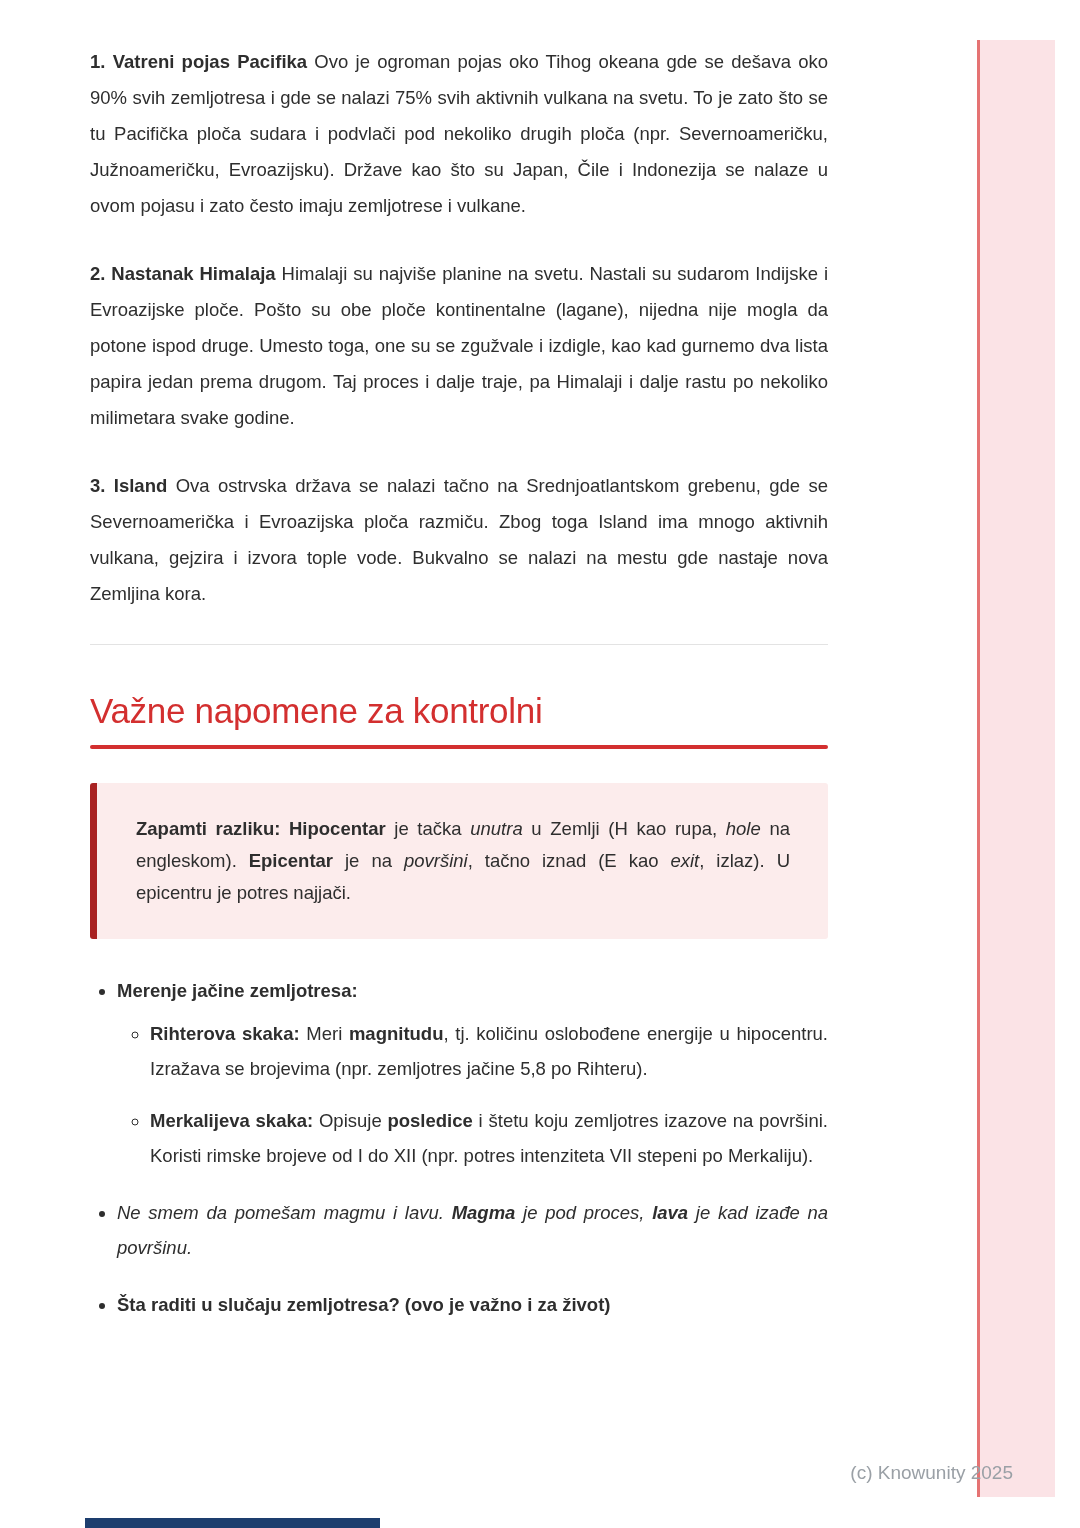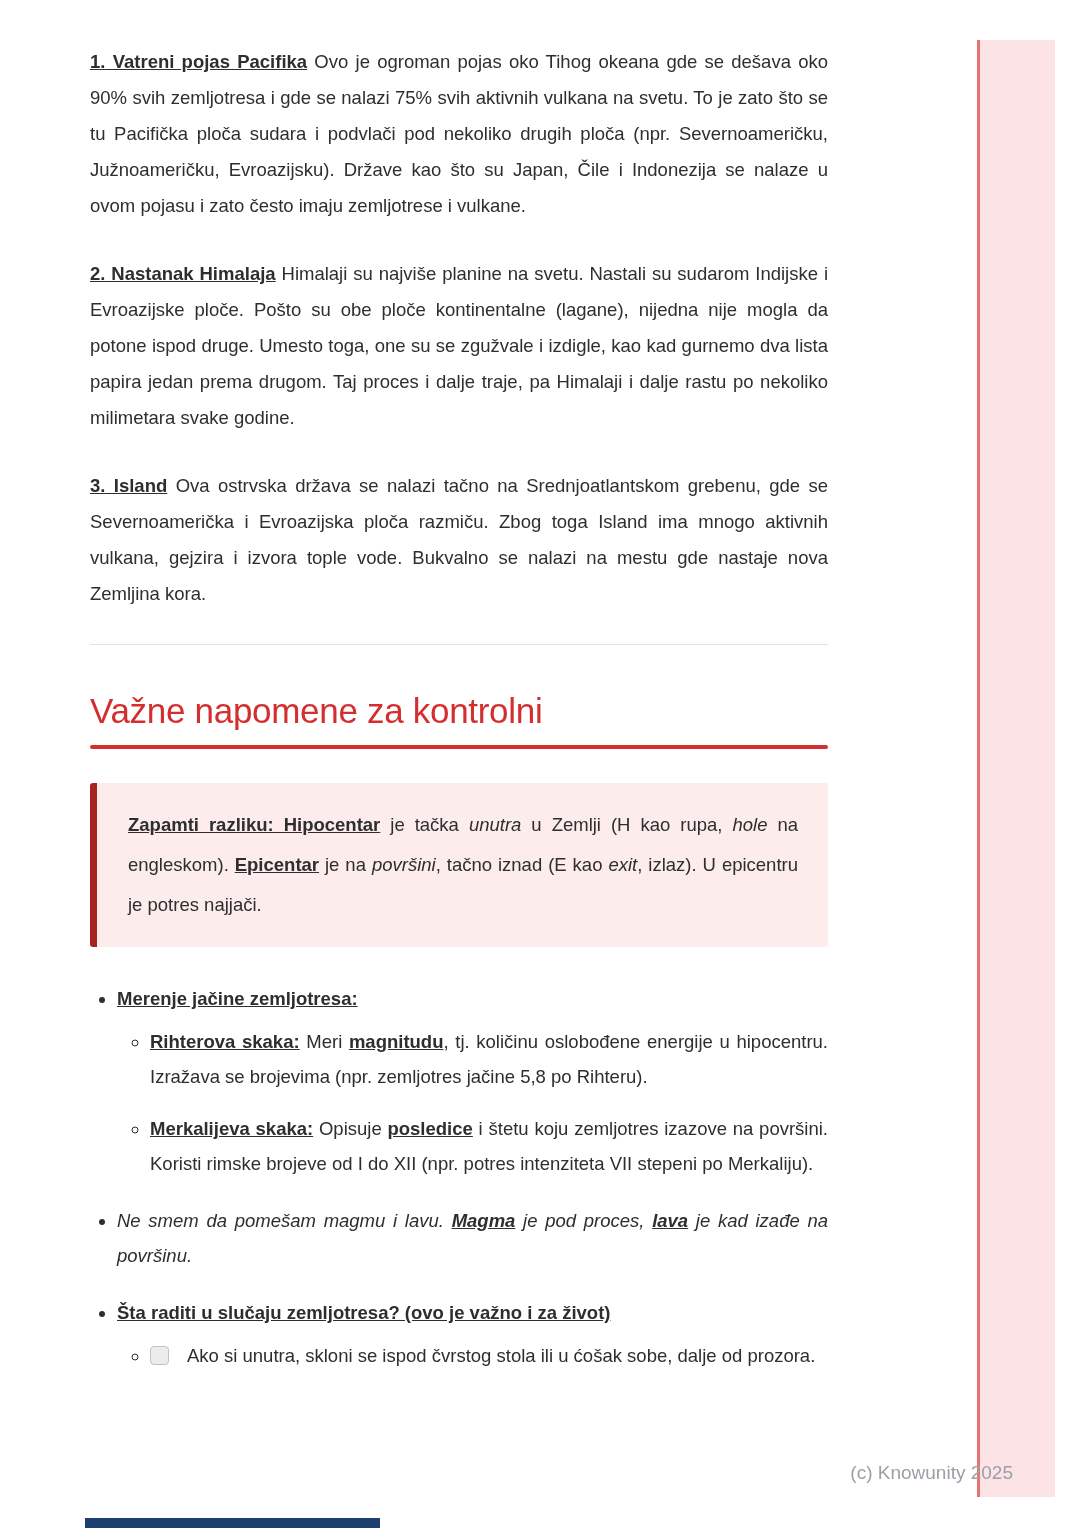--- a/index.html
+++ b/index.html
@@ -5,21 +5,21 @@
   * { box-sizing: border-box; }
   html, body { margin: 0; padding: 0; }
   body {
     width: 1080px; height: 1528px;
     position: relative;
     background: #ffffff;
     overflow: hidden;
     font-family: "Liberation Sans", "DejaVu Sans", sans-serif;
     color: var(--text, #2e2e2e);
   }
-  .b { font-weight: 700; text-decoration: underline; }
+  .b { font-weight: 700; }
   .i { font-style: italic; }
 
   .edge-strip {
     position: absolute;
     top: 40px; right: 25px;
     width: 78px; height: 1457px;
     background: var(--strip-bg, #fbe3e6);
     border-left: 3px solid var(--strip-line, #e57373);
     z-index: 0;
   }
@@ -60,23 +60,23 @@
   }
 
   .callout {
     margin-top: 34px;
     background: var(--callout-bg, #fcecec);
     border-left: 7px solid var(--callout-border, #a92222);
     border-radius: 3px;
     padding: 22px 30px 22px 31px;
   }
   .callout-text {
-    margin: 0;
+    margin: 8px;
     text-align: justify;
-    line-height: 40px;
+    line-height: 32px;
   }
 
   ul.l1 {
     list-style: disc;
     margin: 34px 0 0 0;
     padding-left: 27px;
   }
   ul.l1 > li {
     margin-bottom: 22px;
     text-align: justify;
@@ -151,25 +151,20 @@
           <li>
             <span><span class="b">Merkalijeva skaka:</span><span> Opisuje </span><span class="b">posledice</span><span> i štetu koju zemljotres izazove na površini. Koristi rimske brojeve od I do XII (npr. potres intenziteta VII stepeni po Merkaliju).</span></span>
           </li>
         </ul>
       </li>
       <li>
         <span><span class="i">Ne smem da pomešam magmu i lavu. </span><span class="b i">Magma</span><span class="i"> je pod proces, </span><span class="b i">lava</span><span class="i"> je kad izađe na površinu.</span></span>
       </li>
       <li>
         <span><span class="b">Šta raditi u slučaju zemljotresa? (ovo je važno i za život)</span></span>
-        <ul class="l2">
-          <li>
-            <span class="checkbox"></span><span><span>Ako si unutra, skloni se ispod čvrstog stola ili u ćošak sobe, dalje od prozora.</span></span>
-          </li>
-        </ul>
       </li>
     </ul>
 
   </main>
 
   <div class="watermark">(c) Knowunity 2025</div>
 
   <div class="bottom-bar"></div>
 
 </div>

